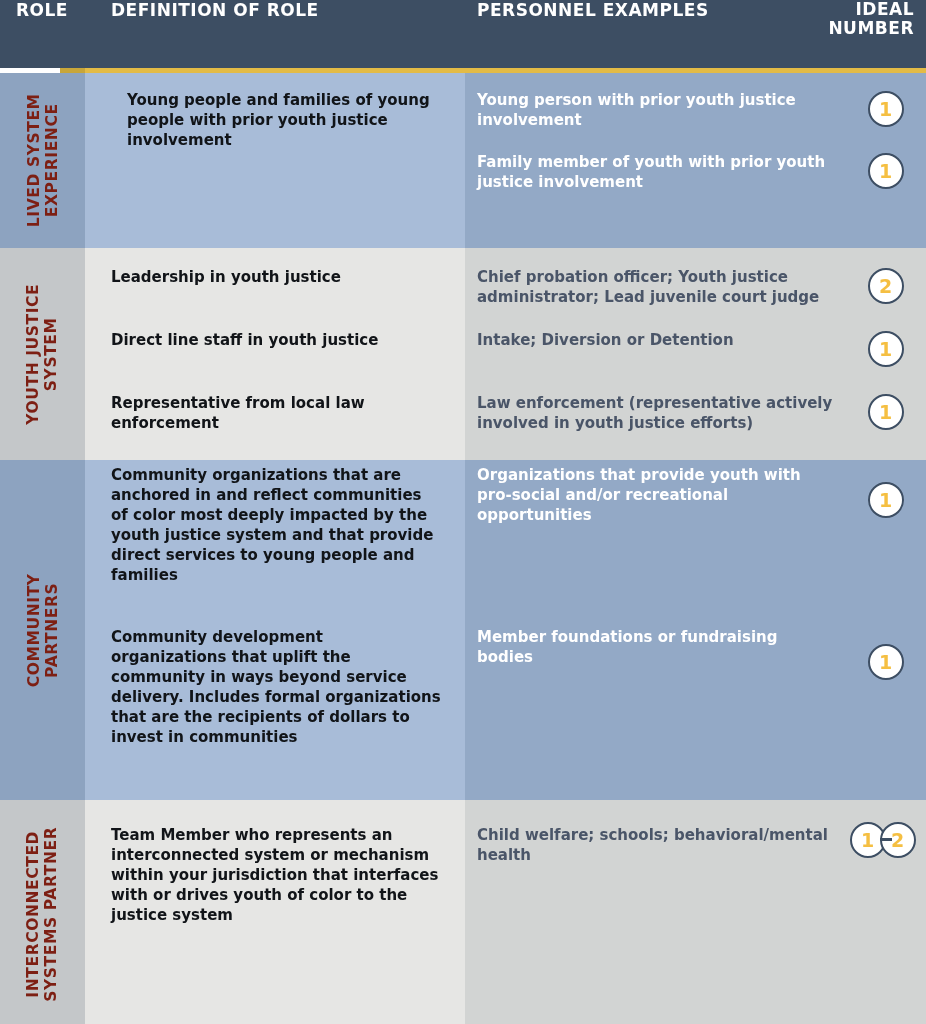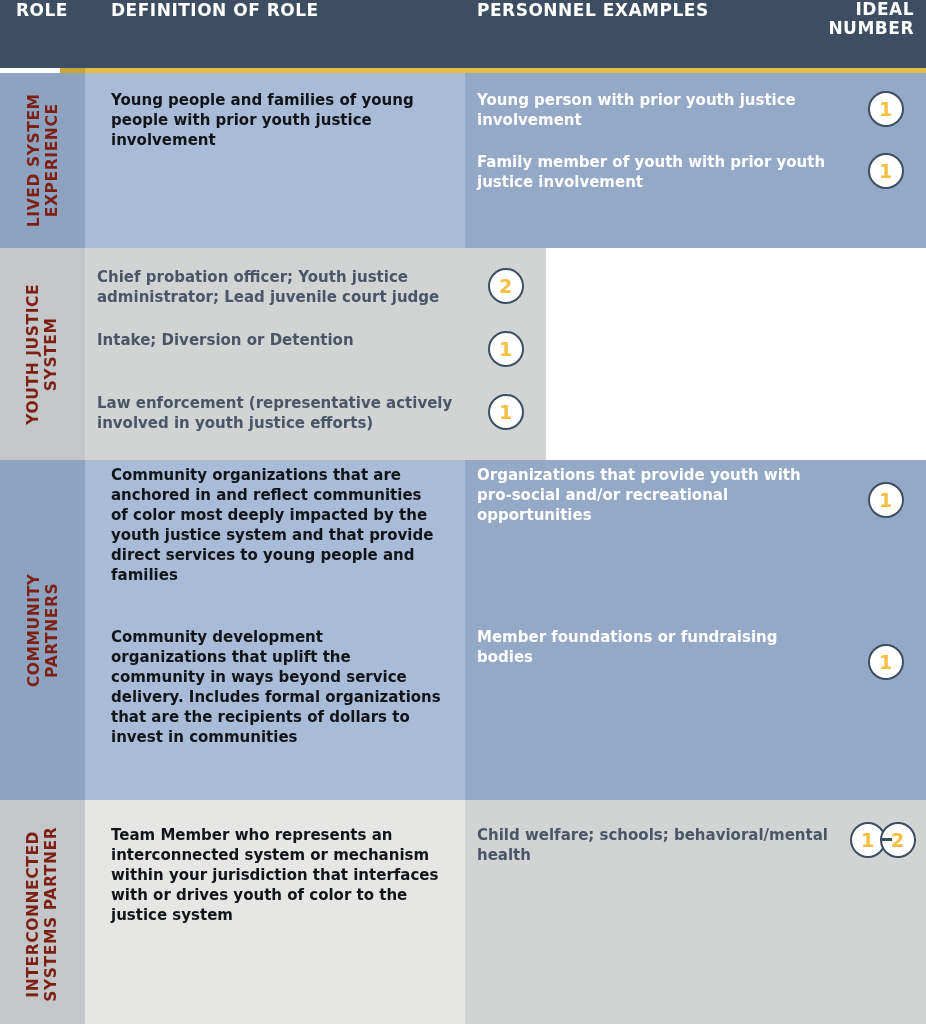--- a/index.html
+++ b/index.html
@@ -89,21 +89,21 @@
   .gray .c-pers{background:#d2d4d3;}
   .gray .c-num {background:#d2d4d3;}
   .gray .deftext {color:#111418;}
   .gray .perstext{color:#4a5568;}
 
   .deftext,.perstext{
     font-weight:bold;
     font-size:15px;
     line-height:1.33;
   }
-  .def-item{margin:0 0 0 0;}
+  .def-item{margin:0 0 0 16px;}
 
   
   .entry{display:block;}
 
   
   .badge{
     width:36px;height:36px;border-radius:50%;
     background:#ffffff;
     border:2px solid #3d4e63;
     box-sizing:border-box;
@@ -189,20 +189,25 @@
     </div>
   </div>
 
   <div class="trow gray" style="height:212px">
     <div class="cell c-role">
       <div class="rolelabel">
         <span>YOUTH JUSTICE</span><br>
         <span>SYSTEM</span>
       </div>
     </div>
+    <div class="cell c-def" style="padding-top:20px">
+      <div class="deftext entry" style="height:63px">Leadership in youth justice</div>
+      <div class="deftext entry" style="height:63px">Direct line staff in youth justice</div>
+      <div class="deftext entry">Representative from local law enforcement</div>
+    </div>
     <div class="cell c-pers" style="padding-top:20px">
       <div class="perstext entry" style="height:63px">Chief probation officer; Youth justice administrator; Lead juvenile court judge</div>
       <div class="perstext entry" style="height:63px">Intake; Diversion or Detention</div>
       <div class="perstext entry">Law enforcement (representative actively involved in youth justice efforts)</div>
     </div>
     <div class="cell c-num" style="padding-top:20px">
       <div style="height:63px">
           <div class="badge">2</div>
         </div>
       <div style="height:63px">

